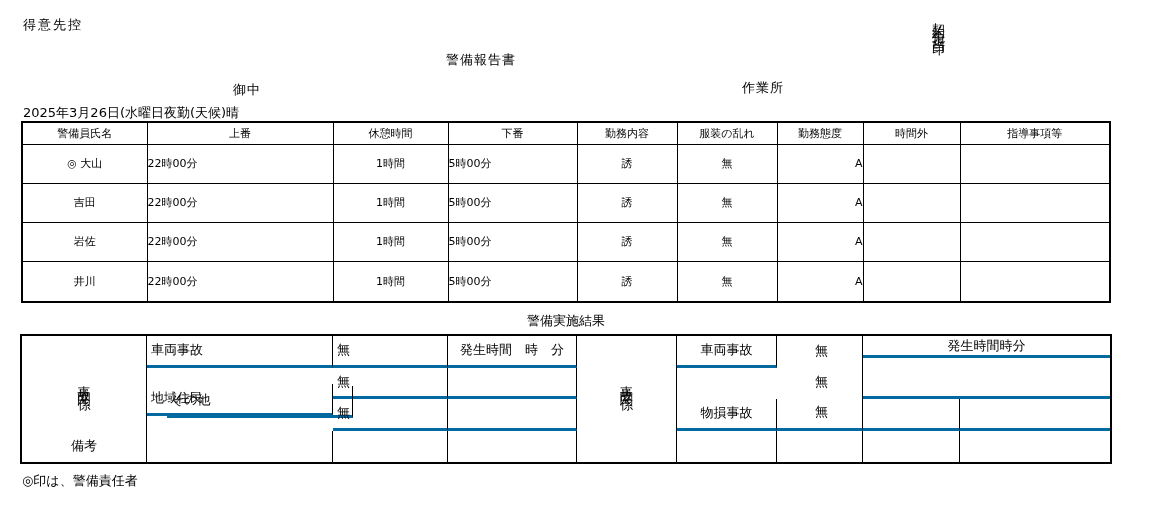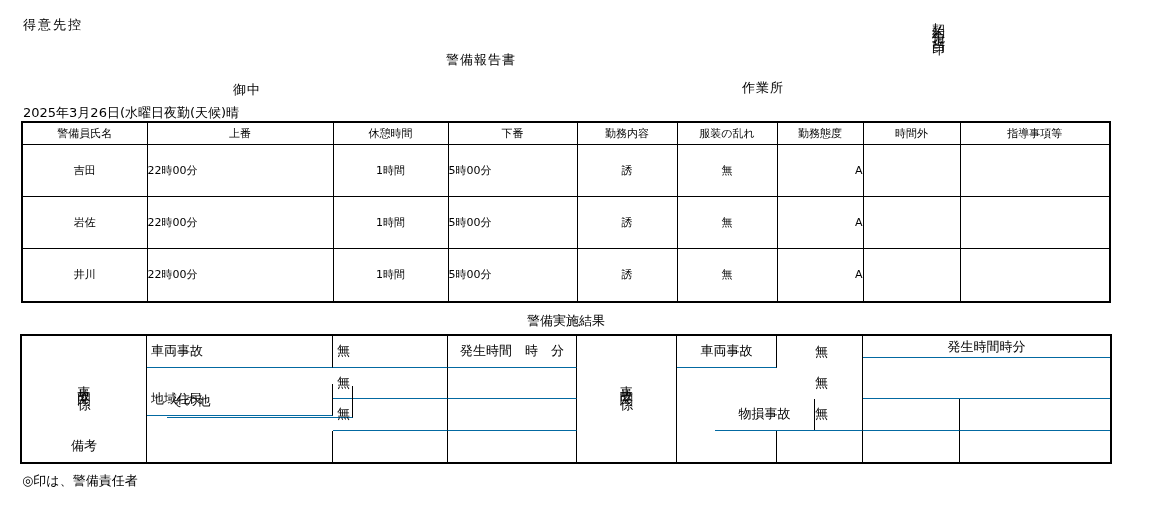--- a/index.html
+++ b/index.html
@@ -30,21 +30,21 @@
     width:1088px;height:126px;
     border:2px solid #000;background:#fff;
   }
   .t2 .cell{
     position:absolute;box-sizing:border-box;overflow:hidden;
     display:flex;align-items:center;white-space:nowrap;font-size:13px;
   }
   .t2 .cell.cl{padding-left:4px;}
   .t2 .cell.cc{justify-content:center;}
   .br{border-right:1px solid #000;}
-  .bb{border-bottom:1px solid #0369a1;}
+  .bb{border-bottom:3px solid #0369a1;}
   .vwrap{justify-content:center;}
   .vtext{
     writing-mode:vertical-rl;text-orientation:upright;
     letter-spacing:4px;line-height:1;
   }
   .stack3{
     flex-direction:column;align-items:stretch;
     justify-content:space-around;
   }
   .stack3 span{display:block;padding-left:4px;}
@@ -81,20 +81,31 @@
       <tr class="hdr">
     <td class="c">警備員氏名</td>
     <td class="c">上番</td>
     <td class="c">休憩時間</td>
     <td class="c">下番</td>
     <td class="c">勤務内容</td>
     <td class="c">服装の乱れ</td>
     <td class="c">勤務態度</td>
     <td class="c">時間外</td>
     <td class="c">指導事項等</td>
+  </tr>
+  <tr>
+    <td class="c">◎ 大山</td>
+    <td class="l">22時00分</td>
+    <td class="c">1時間</td>
+    <td class="l">5時00分</td>
+    <td class="c">誘</td>
+    <td class="c">無</td>
+    <td class="r">A</td>
+    <td></td>
+    <td></td>
   </tr>
   <tr>
     <td class="c">吉田</td>
     <td class="l">22時00分</td>
     <td class="c">1時間</td>
     <td class="l">5時00分</td>
     <td class="c">誘</td>
     <td class="c">無</td>
     <td class="r">A</td>
     <td></td>
@@ -143,21 +154,21 @@
 
   <div class="cell cl br bb" style="left:125px;top:50px;width:186px;height:31.5px;margin-left:20px;">その他</div>
   <div class="cell cl br bb" style="left:311px;top:63px;width:115px;height:31.5px;">無</div>
   <div class="cell cc br bb" style="left:426px;top:63px;width:129px;height:31.5px;"></div>
 
   <div class="cell vwrap br" style="left:555px;top:0;width:100px;height:94.5px;">
     <span class="vtext">事故関係</span>
   </div>
 
   <div class="cell cc br bb" style="left:655px;top:0;width:100px;height:31.5px;">車両事故</div>
-  <div class="cell cc br bb" style="left:693px;top:63px;width:100px;height:31.5px;text-align:center;">物損事故</div>
+  <div class="cell cc br bb" style="left:655px;top:63px;width:100px;height:31.5px;text-align:center;">物損事故</div>
 
   <div class="cell stack3 br bb" style="left:755px;top:0;width:86px;height:94.5px;">
     <span>無</span>
     <span>無</span>
     <span>無</span>
   </div>
 
   <div class="cell cc bb" style="left:841px;top:0;width:247px;height:22px;">発生時間時分</div>
   <div class="cell bb" style="left:841px;top:31.5px;width:247px;height:31.5px;"></div>
   <div class="cell br bb" style="left:841px;top:63px;width:97px;height:31.5px;"></div>

